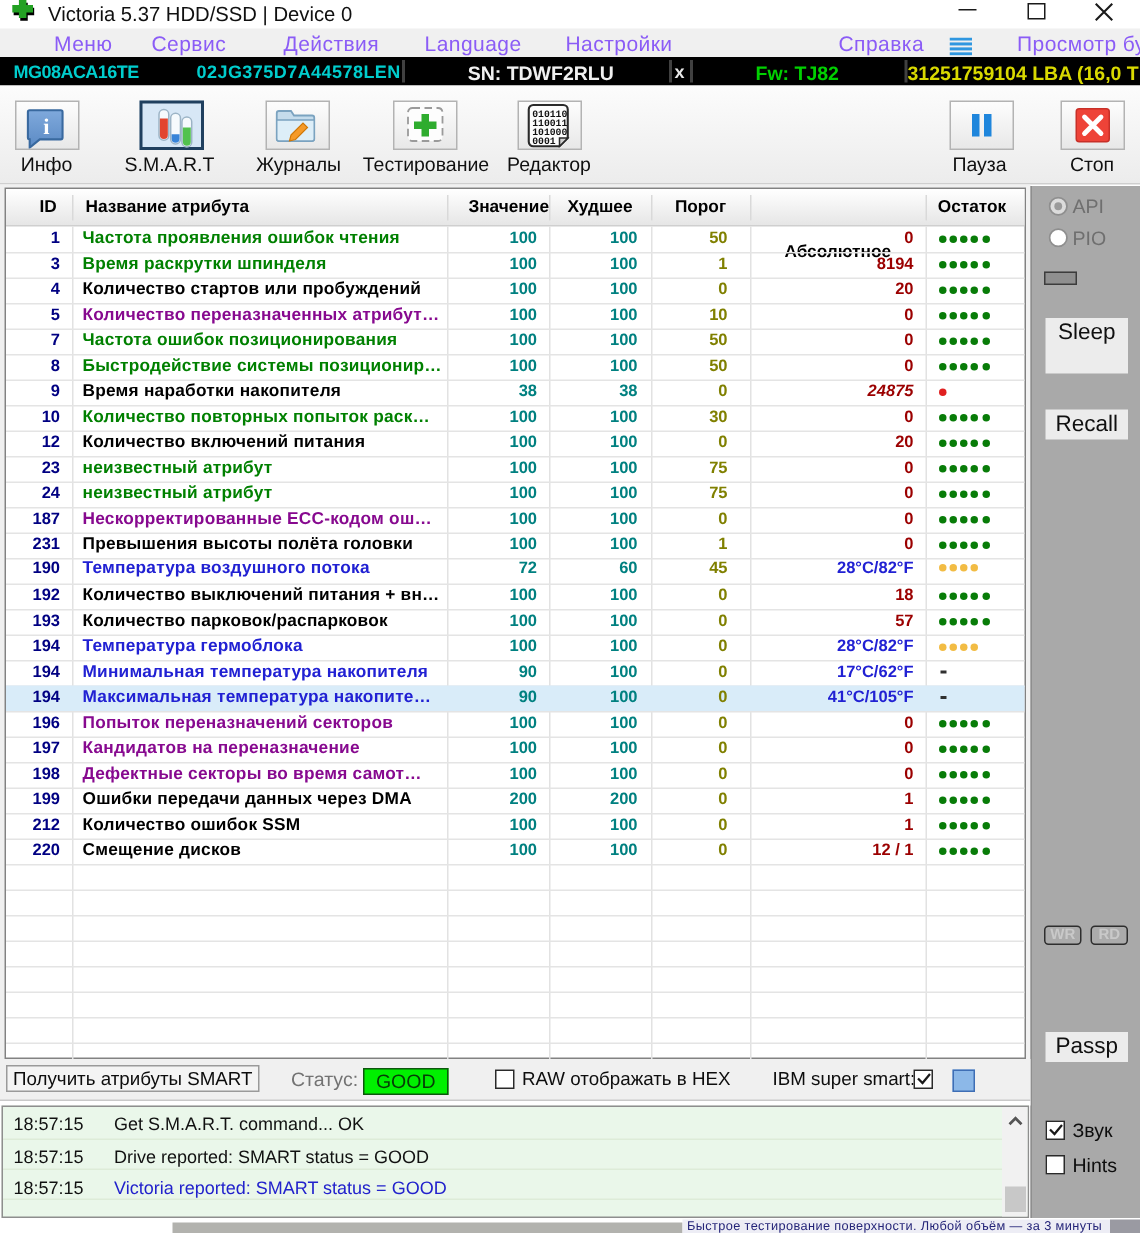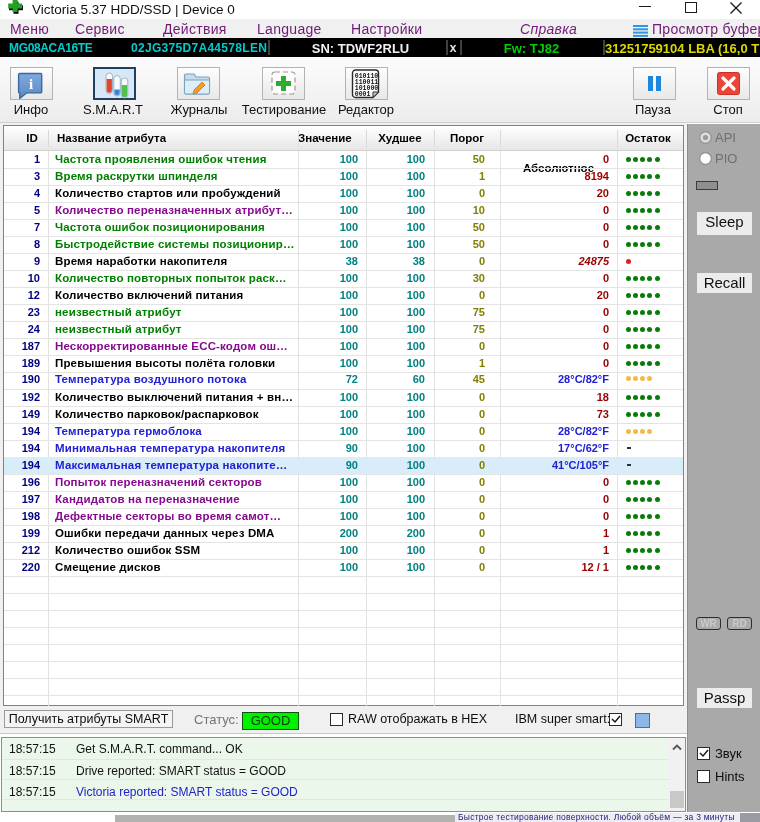--- a/index.html
+++ b/index.html
@@ -5,21 +5,21 @@
 html,body { width:760px; height:822px; overflow:hidden; background:#fff;
   font-family:"Liberation Sans", sans-serif; position:relative; }
 .abs { position:absolute; }
 
 
 #title { position:absolute; left:0; top:0; width:760px; height:19px; background:#fff; }
 #title .txt { position:absolute; left:32px; top:1.5px; font-size:13.5px; color:#101010; }
 
 
 #menu { position:absolute; left:0; top:19px; width:760px; height:19px; background:#f0f0f0; }
-#menu span { position:absolute; top:2px; font-size:14px; letter-spacing:0.3px; color:#701a75; white-space:nowrap; }
+#menu span { position:absolute; top:2px; font-size:14px; letter-spacing:0.3px; color:#8b5cf6; white-space:nowrap;margin-left:26px; }
 
 
 #devbar { position:absolute; left:0; top:38px; width:760px; height:19px; background:#000; }
 #devbar span { position:absolute; top:2.5px; font-size:13px; font-weight:bold; white-space:nowrap; }
 #devbar .sep { position:absolute; top:2px; width:2px; height:15px; background:#404040; }
 
 
 #toolbar { position:absolute; left:0; top:57px; width:760px; height:66px;
   background:linear-gradient(#fcfcfc,#ececec); border-bottom:1px solid #cfcfcf; }
 .tbtn { position:absolute; top:10px; width:43px; height:33px; border:1px solid #b3b3b3;
@@ -80,21 +80,21 @@
     <path d="M1.5 1.5 L12.5 12.5 M12.5 1.5 L1.5 12.5" stroke="#1a1a1a" stroke-width="1.4"></path>
   </svg>
 </div>
 
 <div id="menu">
   <span style="left:10px;">Меню</span>
   <span style="left:75px;">Сервис</span>
   <span style="left:163px;">Действия</span>
   <span style="left:257px;">Language</span>
   <span style="left:351px;">Настройки</span>
-  <span style="left:520px;font-style:italic;">Справка</span>
+  <span style="left:533px;">Справка</span>
   <svg class="abs" style="left:633px;top:6px;" width="15" height="12" viewBox="0 0 15 12">
     <rect x="0" y="0" width="15" height="2" fill="#2f97e0"></rect>
     <rect x="0" y="3.3" width="15" height="2" fill="#2f97e0"></rect>
     <rect x="0" y="6.6" width="15" height="2" fill="#2f97e0"></rect>
     <rect x="0" y="9.9" width="15" height="2" fill="#2f97e0"></rect>
   </svg>
   <span style="left:652px;">Просмотр буфера</span>
 </div>
 
 <div id="devbar">
@@ -176,21 +176,21 @@
   <div class="tlbl" style="left:593px;">Пауза</div>
   <div class="tlbl" style="left:668px;">Стоп</div>
 </div>
 
 <div class="abs" style="left:0;top:123px;width:687px;height:614px;background:#f0f0f0;"></div>
 
 <div id="tbl">
   <div id="thead">
     <span style="left:6px;width:44px;text-align:center;">ID</span>
     <span style="left:53px;">Название атрибута</span>
-    <span style="left:294px;width:68px;text-align:left;">Значение</span>
+    <span style="left:294px;width:68px;text-align:right;">Значение</span>
     <span style="left:362px;width:68px;text-align:center;">Худшее</span>
     <span style="left:430px;width:66px;text-align:center;">Порог</span>
     <span style="left:496px;width:117px;text-align:center;margin-top:30px;">Абсолютное</span>
     <span style="left:611px;width:66px;text-align:center;">Остаток</span>
     <div class="hsep" style="left:44px;"></div>
 <div class="hsep" style="left:294px;"></div>
 <div class="hsep" style="left:362px;"></div>
 <div class="hsep" style="left:430px;"></div>
 <div class="hsep" style="left:496px;"></div>
 <div class="hsep" style="left:613px;"></div>
@@ -379,21 +379,21 @@
       <span class="c v2">100</span>
       <span class="c v3">0</span>
       <span class="c v4" style="color:#9b0000;">0</span>
       <i class="dot dg" style="left:621.5px;"></i>
       <i class="dot dg" style="left:628.8px;"></i>
       <i class="dot dg" style="left:636.1px;"></i>
       <i class="dot dg" style="left:643.4px;"></i>
       <i class="dot dg" style="left:650.7px;"></i>
     </div>
 <div class="row" style="top:228.5px;">
-      <span class="c id">189</span>
+      <span class="c id">231</span>
       <span class="c nm" style="color:#000000;">Превышения высоты полёта головки</span>
       <span class="c v1">100</span>
       <span class="c v2">100</span>
       <span class="c v3">1</span>
       <span class="c v4" style="color:#9b0000;">0</span>
       <i class="dot dg" style="left:621.5px;"></i>
       <i class="dot dg" style="left:628.8px;"></i>
       <i class="dot dg" style="left:636.1px;"></i>
       <i class="dot dg" style="left:643.4px;"></i>
       <i class="dot dg" style="left:650.7px;"></i>
@@ -417,26 +417,26 @@
       <span class="c v2">100</span>
       <span class="c v3">0</span>
       <span class="c v4" style="color:#9b0000;">18</span>
       <i class="dot dg" style="left:621.5px;"></i>
       <i class="dot dg" style="left:628.8px;"></i>
       <i class="dot dg" style="left:636.1px;"></i>
       <i class="dot dg" style="left:643.4px;"></i>
       <i class="dot dg" style="left:650.7px;"></i>
     </div>
 <div class="row" style="top:279.5px;">
-      <span class="c id">149</span>
+      <span class="c id">193</span>
       <span class="c nm" style="color:#000000;">Количество парковок/распарковок</span>
       <span class="c v1">100</span>
       <span class="c v2">100</span>
       <span class="c v3">0</span>
-      <span class="c v4" style="color:#9b0000;">73</span>
+      <span class="c v4" style="color:#9b0000;">57</span>
       <i class="dot dg" style="left:621.5px;"></i>
       <i class="dot dg" style="left:628.8px;"></i>
       <i class="dot dg" style="left:636.1px;"></i>
       <i class="dot dg" style="left:643.4px;"></i>
       <i class="dot dg" style="left:650.7px;"></i>
     </div>
 <div class="row" style="top:296.5px;">
       <span class="c id">194</span>
       <span class="c nm" style="color:#2121d3;">Температура гермоблока</span>
       <span class="c v1">100</span>
@@ -552,21 +552,21 @@
   <svg class="abs" style="left:11px;top:7px;" width="13" height="13" viewBox="0 0 13 13">
     <circle cx="6.5" cy="6.5" r="5.8" fill="#dcdcdc" stroke="#8f8f8f" stroke-width="1.2"></circle>
     <circle cx="6.5" cy="6.5" r="2.6" fill="#9a9a9a"></circle>
   </svg>
   <span class="rptxt" style="left:27px;top:6px;color:#6f6f6f;">API</span>
   <svg class="abs" style="left:11px;top:28px;" width="13" height="13" viewBox="0 0 13 13">
     <circle cx="6.5" cy="6.5" r="5.8" fill="#ffffff" stroke="#8f8f8f" stroke-width="1.2"></circle>
   </svg>
   <span class="rptxt" style="left:27px;top:27px;color:#6f6f6f;">PIO</span>
   <div class="abs" style="left:8px;top:57px;width:22px;height:9px;background:#8f8f8f;border:1.6px solid #3c3c3c;"></div>
-  <div class="rbtn" style="top:88px;height:23px;line-height:19px;">Sleep</div>
+  <div class="rbtn" style="top:88px;height:37px;line-height:19px;">Sleep</div>
   <div class="rbtn" style="top:149px;height:20px;line-height:20px;">Recall</div>
   <div class="abs" style="left:8px;top:493px;width:25px;height:13px;background:#ababab;border:1.6px solid #2e2e2e;border-radius:3px;
     color:#c9c9c9;font-size:10px;font-weight:bold;text-align:center;line-height:11px;">WR</div>
   <div class="abs" style="left:39px;top:493px;width:25px;height:13px;background:#ababab;border:1.6px solid #2e2e2e;border-radius:3px;
     color:#c9c9c9;font-size:10px;font-weight:bold;text-align:center;line-height:11px;">RD</div>
   <div class="rbtn" style="top:564px;height:20px;line-height:20px;">Passp</div>
   <div class="chk" style="left:9px;top:623px;"></div>
   <svg class="abs" style="left:10px;top:623px;" width="12" height="12" viewBox="0 0 12 12">
     <path d="M2 6 l3 3 5 -6" stroke="#1a1a1a" stroke-width="1.5" fill="none"></path>
   </svg>

